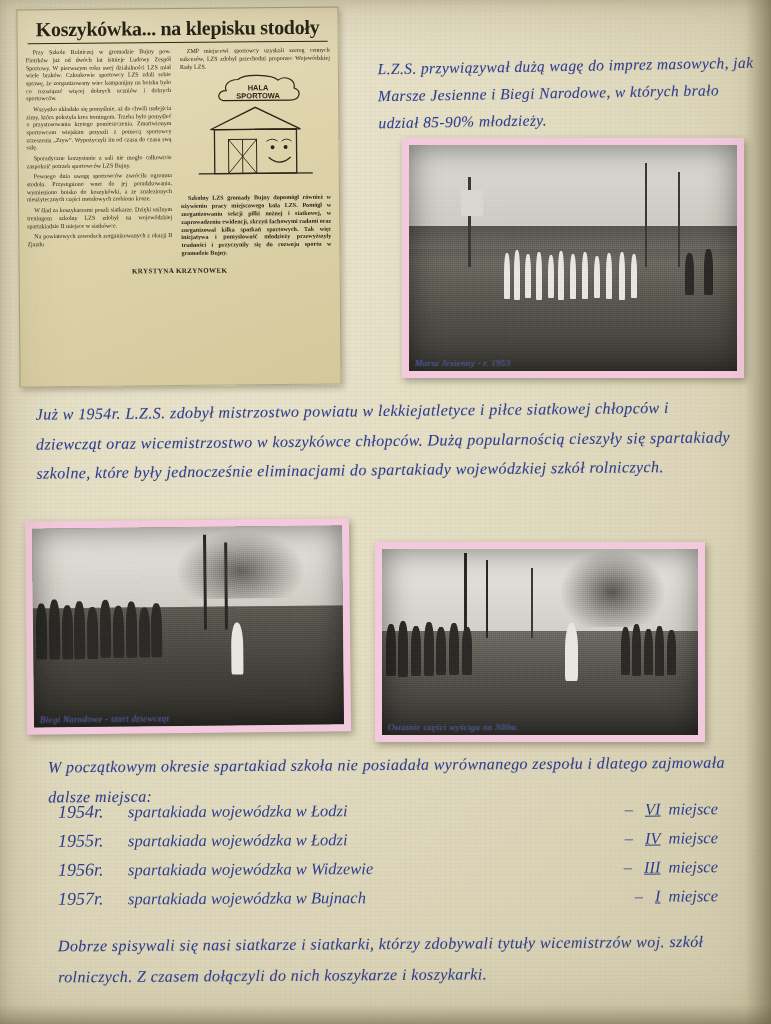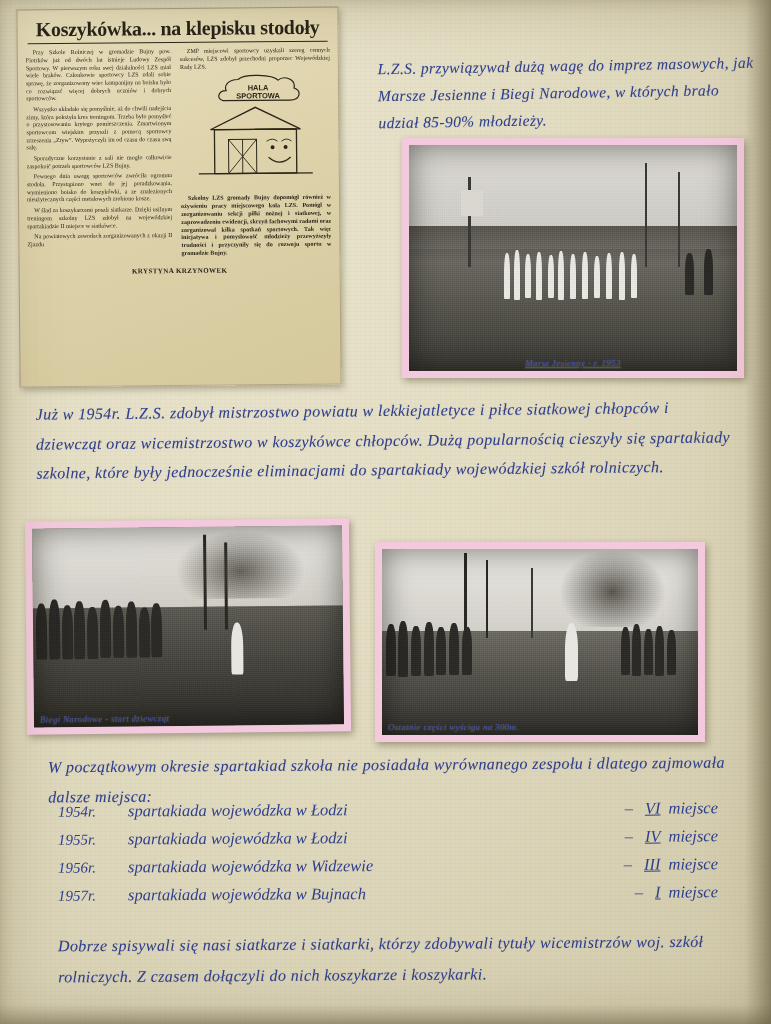--- a/index.html
+++ b/index.html
@@ -127,21 +127,21 @@
     bottom: 3px;
     left: 6px;
     right: 6px;
     font-family: "Liberation Serif", serif;
     font-style: italic;
     font-size: 9px;
     color: #3e4fa8;
     letter-spacing: 0.3px;
     text-shadow: 0 0 2px rgba(255,255,255,0.25);
   }
-  .photo-caption.right { text-align: center; text-decoration: underline; }
+  .photo-caption.right { text-align: left; }
 
   #photo1 { left: 402px; top: 138px; width: 342px; height: 240px; }
   #photo2 { left: 26px;  top: 520px; width: 324px; height: 213px; transform: rotate(-0.6deg); }
   #photo3 { left: 375px; top: 542px; width: 330px; height: 200px; }
 
   
   .sky { position:absolute; left:0; right:0; top:0; }
   .ground { position:absolute; left:0; right:0; bottom:0; }
   .grain {
     position:absolute; inset:0;
@@ -179,21 +179,21 @@
     color: #2f3f8c;
     font-size: 16.5px;
   }
   .year-row {
     display: flex;
     align-items: baseline;
     gap: 8px;
     margin-bottom: 8px;
     transform: rotate(-0.3deg);
   }
-  .year-row .yr { font-size: 15px; min-width: 62px; font-family: Liberation Serif, serif; }
+  .year-row .yr { font-size: 18px; min-width: 62px; font-family: Liberation Serif, serif; }
   .year-row .txt { flex: 1; }
   .year-row .dash { margin: 0 4px; }
   .year-row .place { text-decoration: underline; }
   #hand-closing { left: 58px; top: 928px; width: 680px; font-size: 16px; line-height: 1.95; transform: rotate(-0.4deg); }
 </style>
 </head>
 <body>
 
 <div class="page">
 

